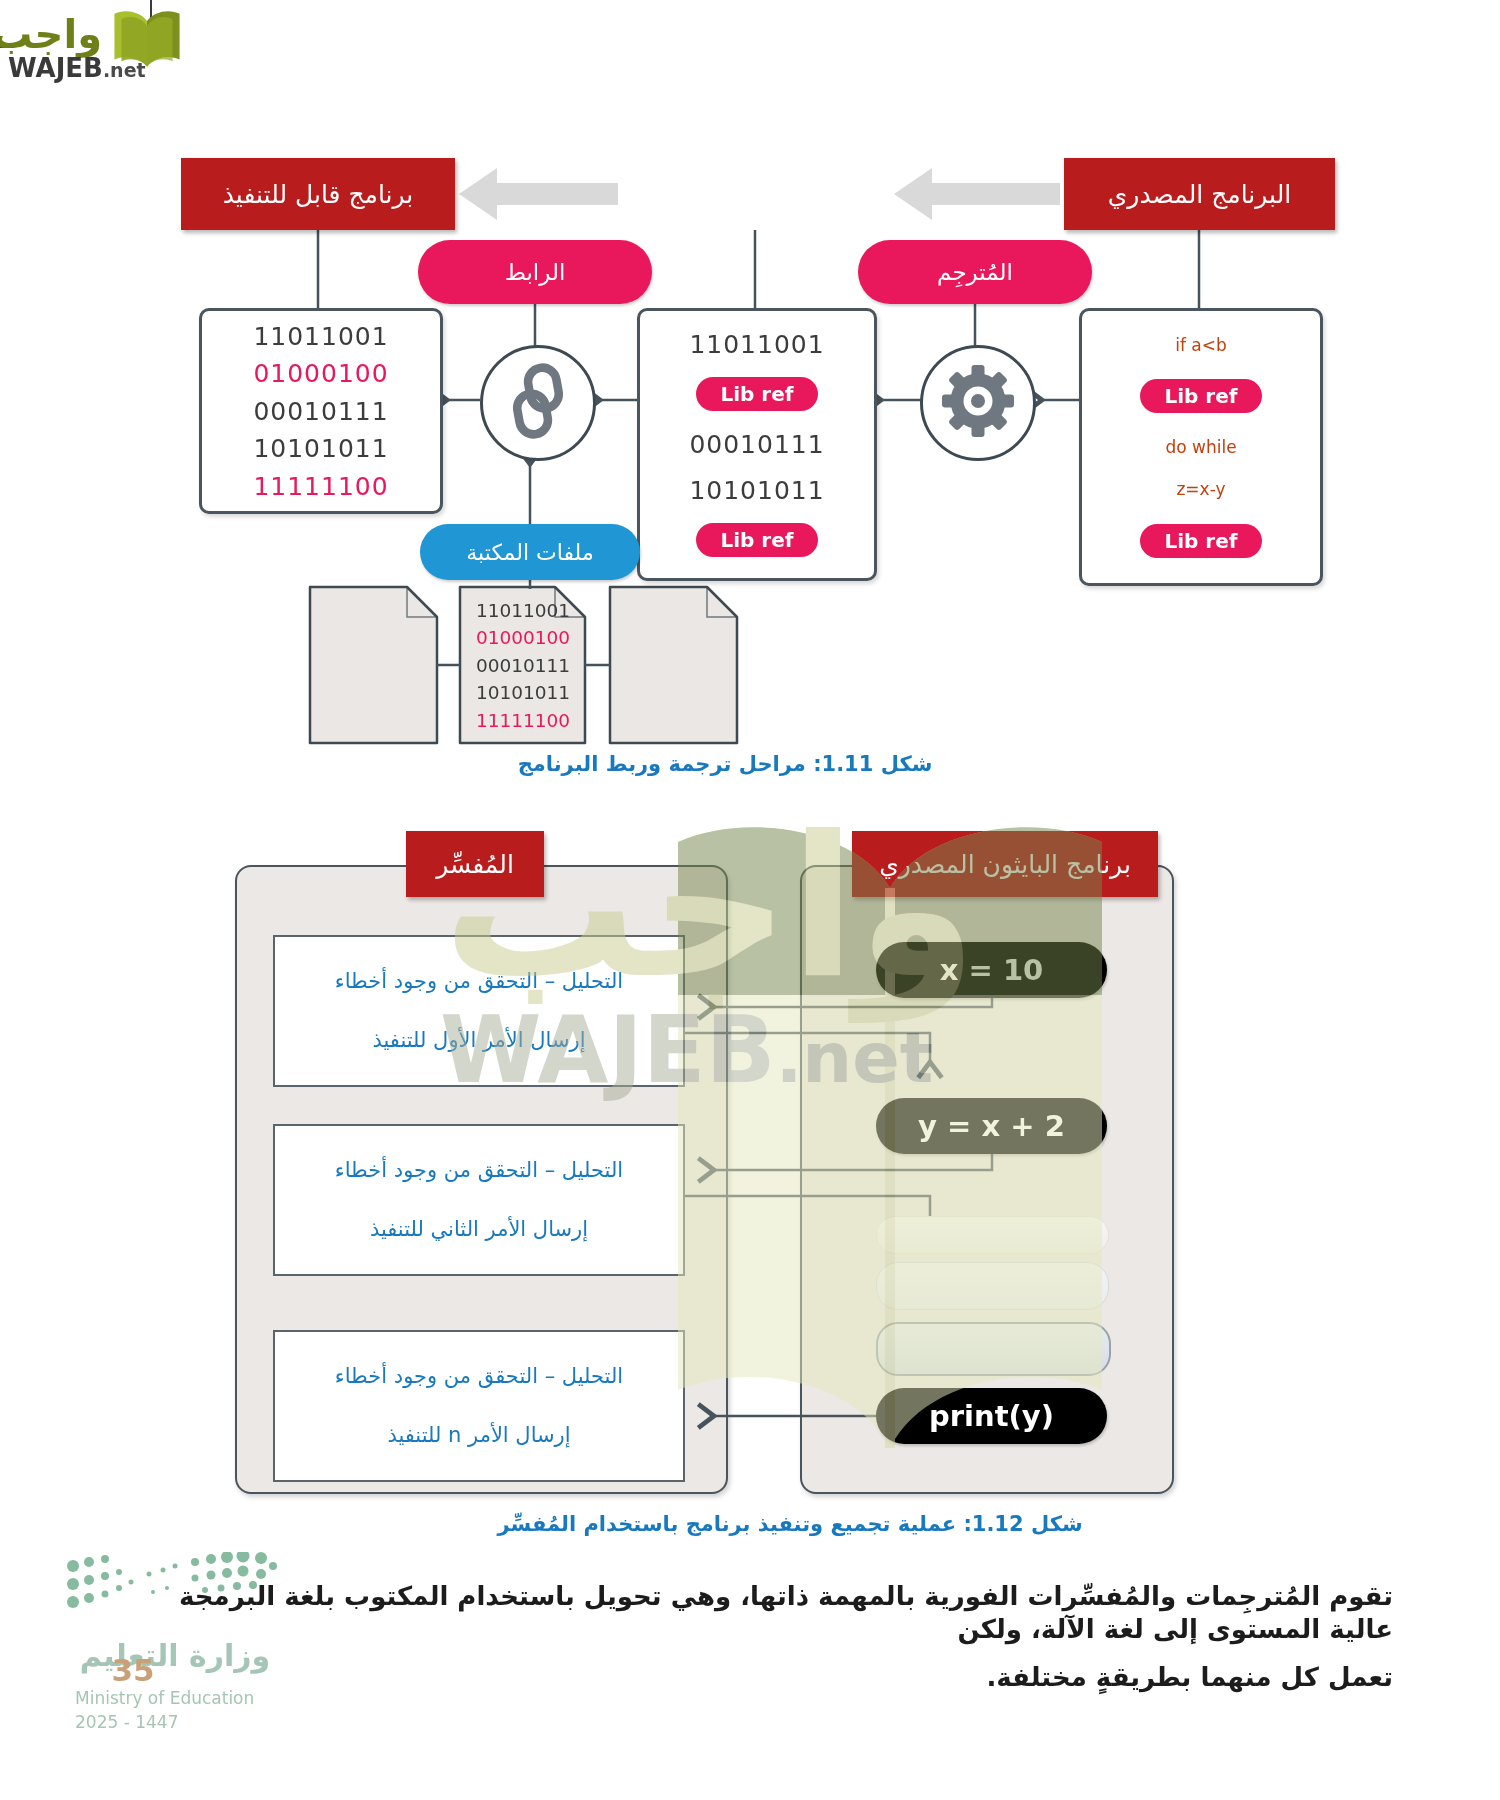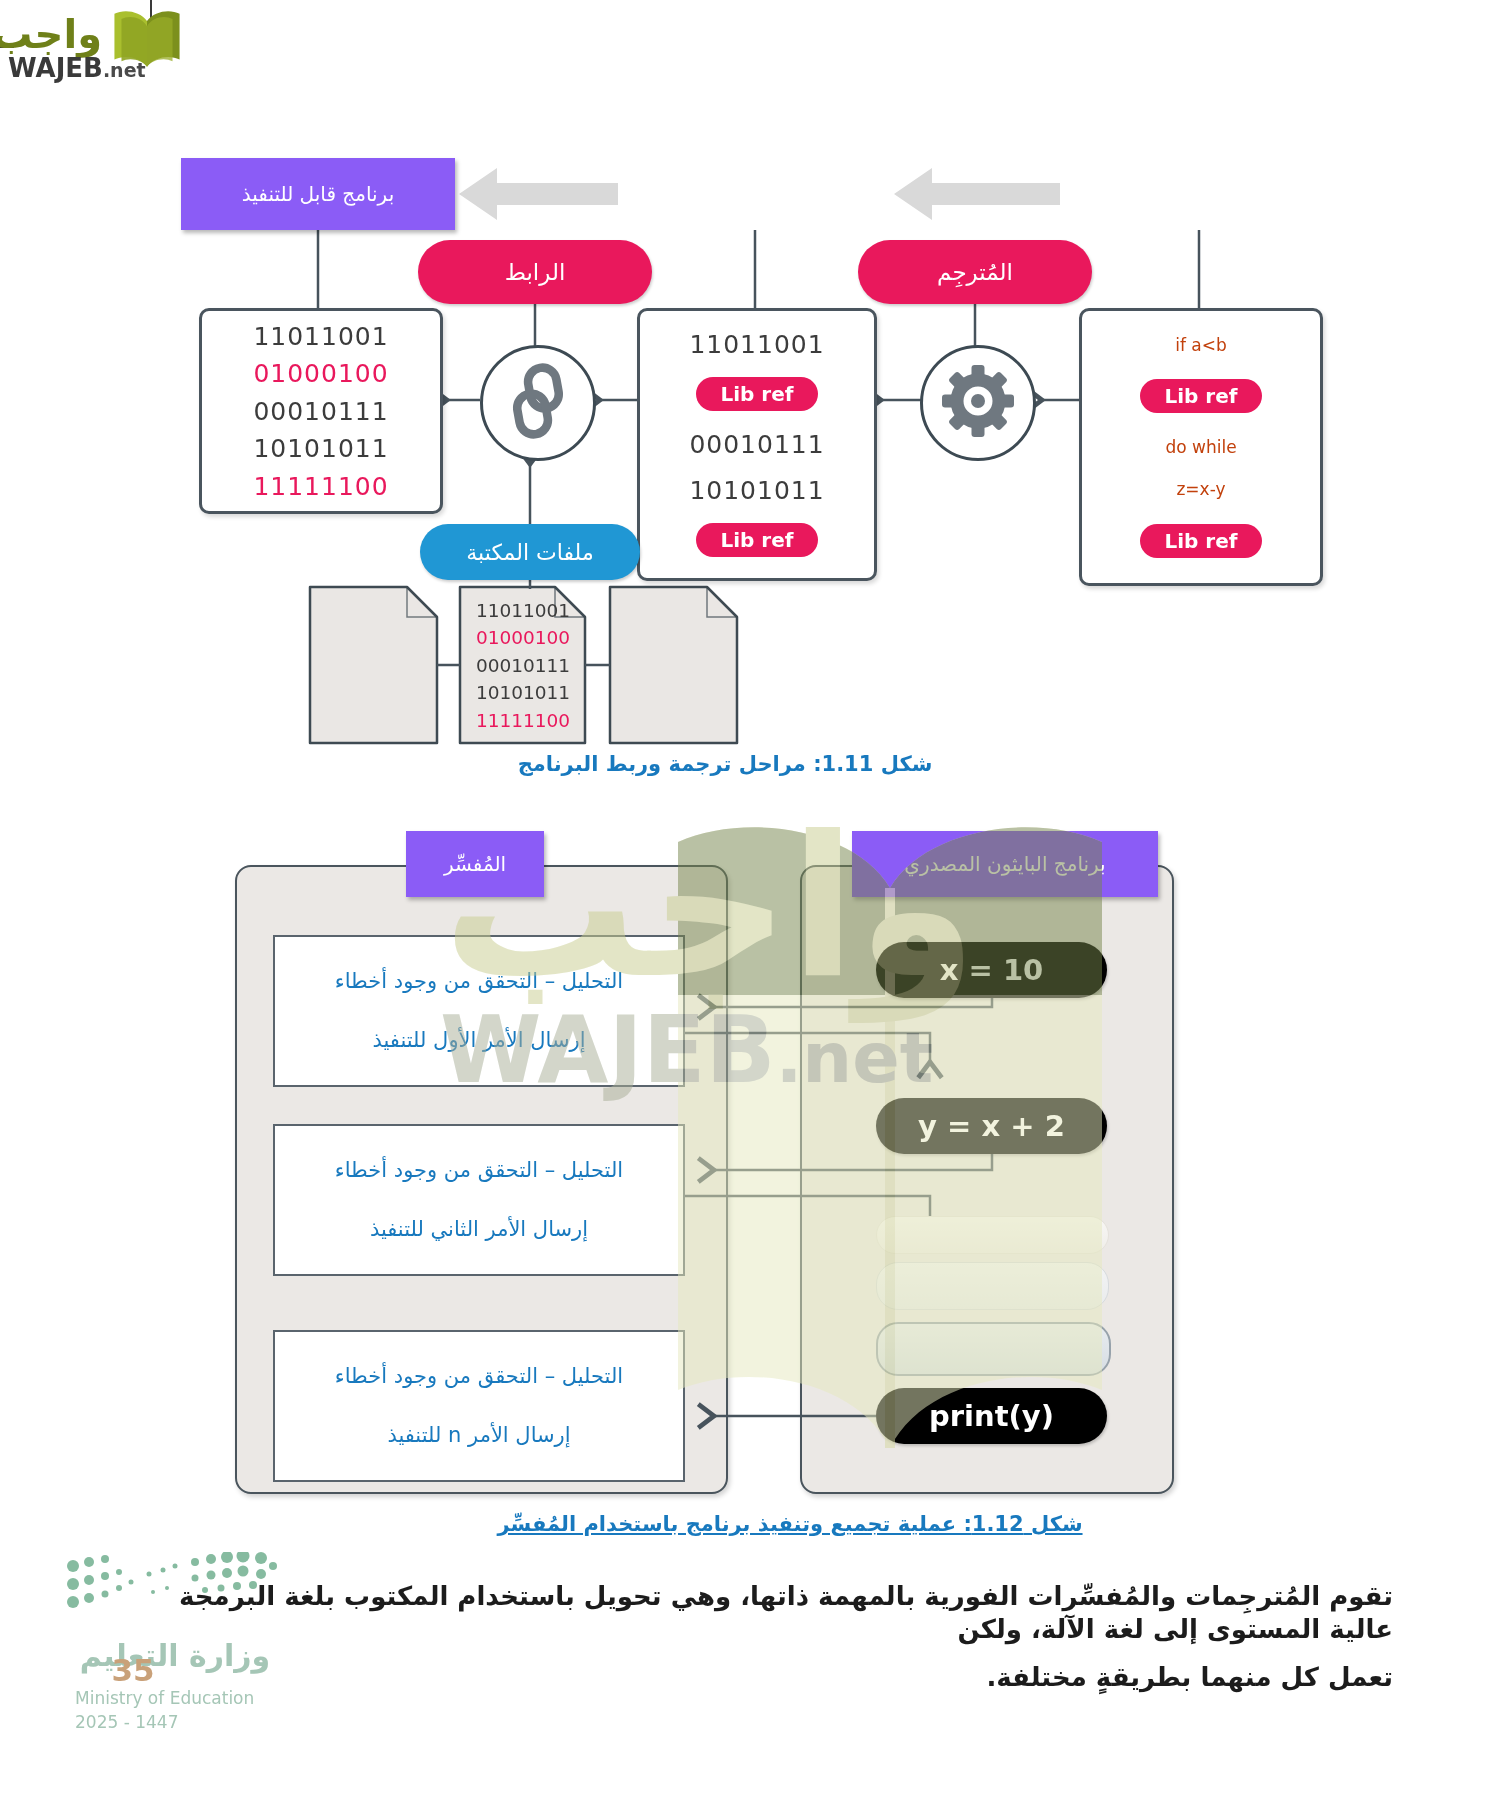--- a/index.html
+++ b/index.html
@@ -12,22 +12,22 @@
   .hair-h{left:0;top:46px;width:14px;height:2px;background:#3a3a3a;}
 
   
   .logo-ar{left:6px;top:12px;width:96px;height:44px;color:#6F8019;font-size:40px;font-weight:bold;
            text-align:center;direction:rtl;line-height:44px;}
   .logo-latin{left:8px;top:54px;width:180px;height:28px;color:#3A3A3A;font-weight:bold;font-size:26px;line-height:28px;}
   .logo-latin .tld{font-size:19px;color:#4a4a4a;}
   .logo-book{left:103px;top:6px;}
 
   
-  .darkbox{background:#8b5cf6;color:#fff;display:flex;align-items:center;justify-content:center;
-           font-size:20px;direction:rtl;box-shadow:2px 3px 4px rgba(0,0,0,.28);z-index:3;}
+  .darkbox{background:#b91c1c;color:#fff;display:flex;align-items:center;justify-content:center;
+           font-size:25px;direction:rtl;box-shadow:2px 3px 4px rgba(0,0,0,.28);z-index:3;}
   .pinkpill{background:#E9185C;color:#fff;border-radius:32px;display:flex;align-items:center;
             justify-content:center;font-size:23px;direction:rtl;z-index:3;box-shadow:1px 2px 3px rgba(0,0,0,.2);}
   .codebox{background:#fff;border:3px solid #4A555E;border-radius:10px;display:flex;flex-direction:column;
            justify-content:space-evenly;align-items:center;z-index:3;box-shadow:2px 3px 4px rgba(0,0,0,.15);}
   .bin{font-weight:normal;font-size:25px;letter-spacing:1px;color:#3C3C3C;line-height:1;}
   .bin.pink{color:#E9185C;}
   .srcline{font-size:17px;color:#c2410c;line-height:1;}
   .librefpill{background:#E9185C;color:#fff;font-weight:bold;font-size:20px;border-radius:21px;
               padding:7px 24px;line-height:1;}
   .circle{background:#fff;border:3px solid #3D4A53;border-radius:50%;z-index:4;
@@ -128,20 +128,21 @@
 
       <polyline points="992,998 992,1007 714,1007" marker-end="url(#ah)"></polyline>
       <polyline points="684,1033 930,1033 930,1062" marker-end="url(#ah)"></polyline>
       <polyline points="992,1154 992,1170 714,1170" marker-end="url(#ah)"></polyline>
       <polyline points="684,1196 930,1196 930,1226" marker-end="url(#ah)"></polyline>
       <line x1="876" y1="1416" x2="714" y2="1416" marker-end="url(#ah)"></line>
     </g>
   </svg>
 
   <div class="abs darkbox" style="left:181px;top:158px;width:274px;height:72px;">برنامج قابل للتنفيذ</div>
+  <div class="abs darkbox" style="left:1064px;top:158px;width:271px;height:72px;">البرنامج المصدري</div>
 
   <div class="abs pinkpill" style="left:418px;top:240px;width:234px;height:64px;text-align:right;">الرابط</div>
   <div class="abs pinkpill" style="left:858px;top:240px;width:234px;height:64px;">المُترجِم</div>
 
   <div class="abs codebox" style="left:199px;top:308px;width:238px;height:200px;">
     <span class="bin">11011001</span>
     <span class="bin pink">01000100</span>
     <span class="bin">00010111</span>
     <span class="bin">10101011</span>
     <span class="bin pink">11111100</span>
@@ -226,21 +227,21 @@
     <span class="wb-line">إرسال الأمر n للتنفيذ</span>
   </div>
 
   <div class="abs codepill" style="left:876px;top:942px;width:231px;height:56px;">x = 10</div>
   <div class="abs codepill" style="left:876px;top:1098px;width:231px;height:56px;">y = x + 2</div>
   <div class="abs ghost g1" style="left:876px;top:1216px;width:231px;height:36px;"></div>
   <div class="abs ghost g2" style="left:876px;top:1262px;width:231px;height:46px;"></div>
   <div class="abs ghost g3" style="left:876px;top:1322px;width:231px;height:50px;"></div>
   <div class="abs codepill" style="left:876px;top:1388px;width:231px;height:56px;">print(y)</div>
 
-  <div class="abs caption" style="left:440px;top:1512px;width:700px;text-decoration:underline;">شكل 1.12: عملية تجميع وتنفيذ برنامج باستخدام المُفسِّر</div>
+  <div class="abs caption" style="left:440px;top:1512px;width:700px;">شكل 1.12: عملية تجميع وتنفيذ برنامج باستخدام المُفسِّر</div>
 
   <div class="abs wm">
     <svg style="position:absolute;left:230px;top:20px;" width="460" height="670" viewBox="0 0 460 670">
       <defs>
         <clipPath id="bkclip">
           <path d="M230 78 C195 18 85 2 18 32 L18 580 C85 552 195 568 230 638 C265 568 375 552 442 580 L442 32 C375 2 265 18 230 78 Z"></path>
         </clipPath>
       </defs>
       <g clip-path="url(#bkclip)">
         <rect x="0" y="0" width="460" height="670" fill="#E6E9BE"></rect>

